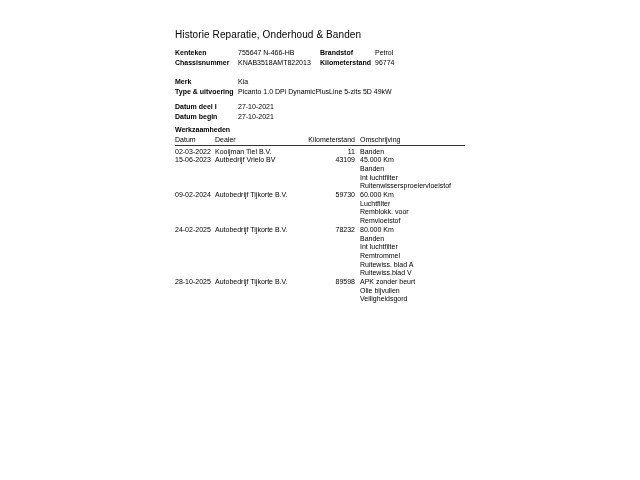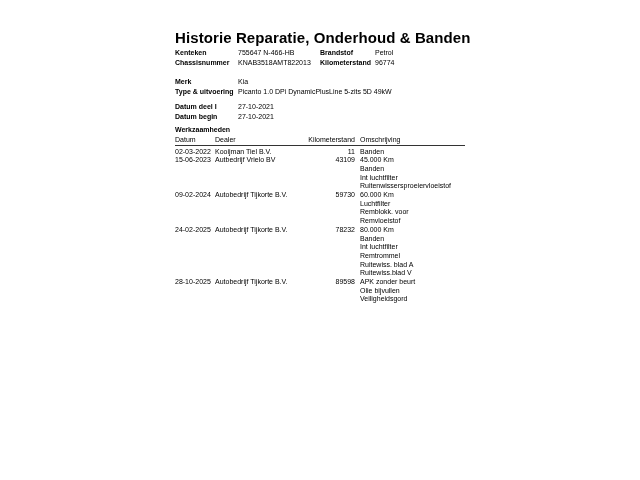--- a/index.html
+++ b/index.html
@@ -9,22 +9,22 @@
     font-family: "Liberation Sans", "DejaVu Sans", sans-serif;
     color: #000000;
     position: relative;
     overflow: hidden;
   }
   .page { position: absolute; inset: 0; background: #ffffff; }
 
   .doc-title {
     position: absolute;
     left: 175px; top: 29px;
-    font-size: 15px;
-    font-weight: bold;
+    font-size: 10px;
+    font-weight: normal;
     letter-spacing: 0.1px;
     white-space: nowrap;
   }
 
   .info-grid {
     position: absolute;
     left: 175px;
     width: 300px;
     font-size: 7px;
     line-height: 10px;

